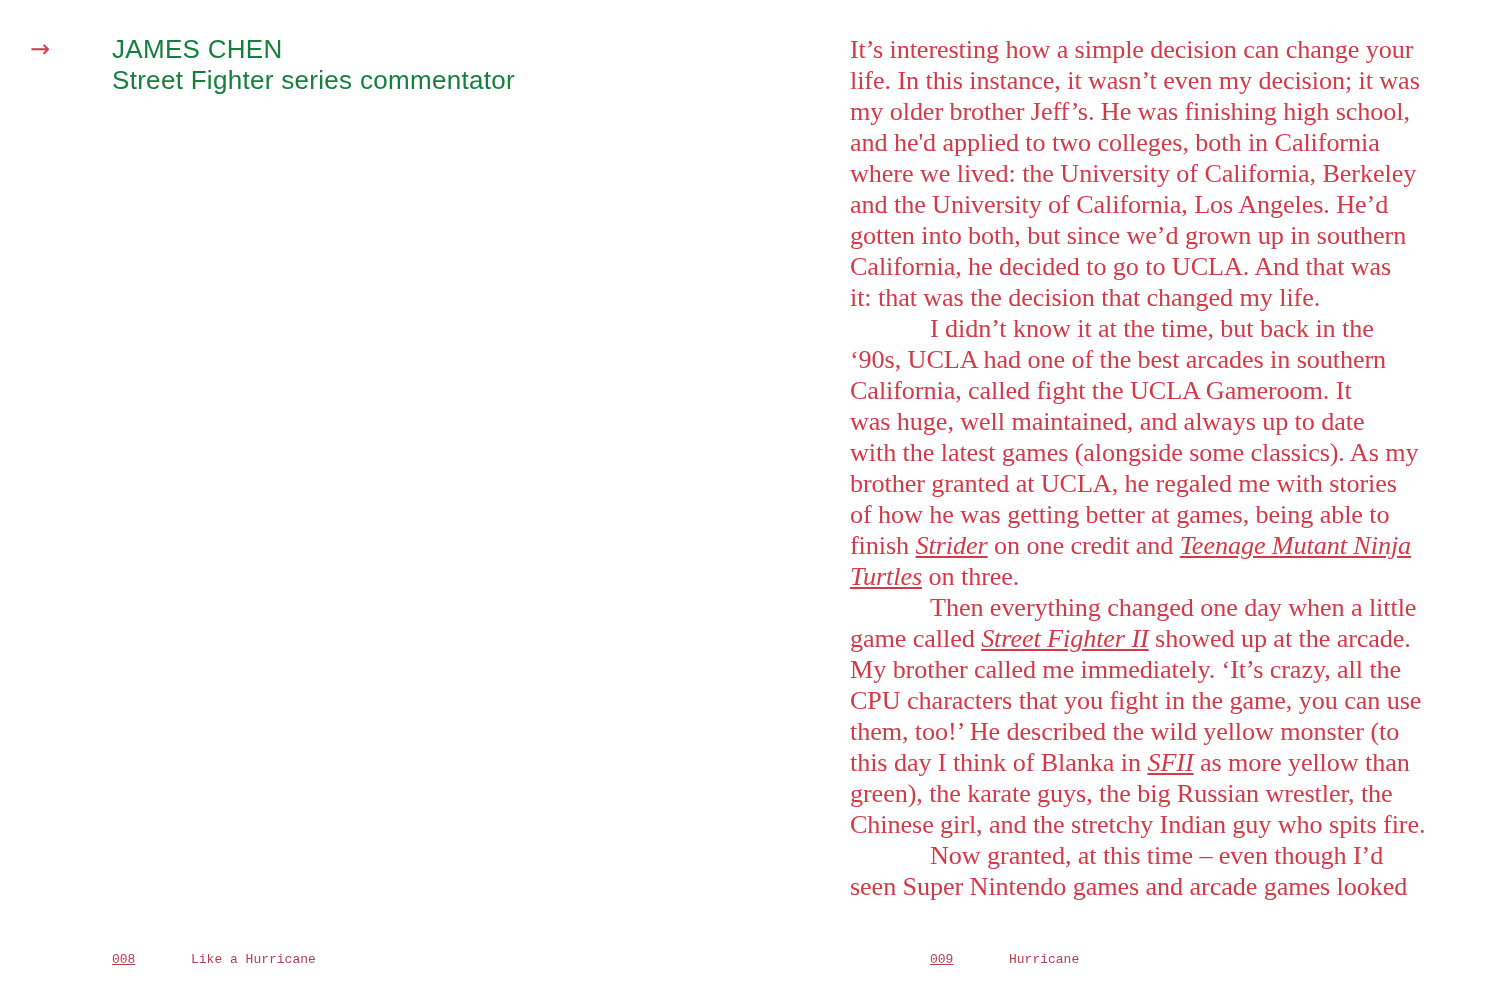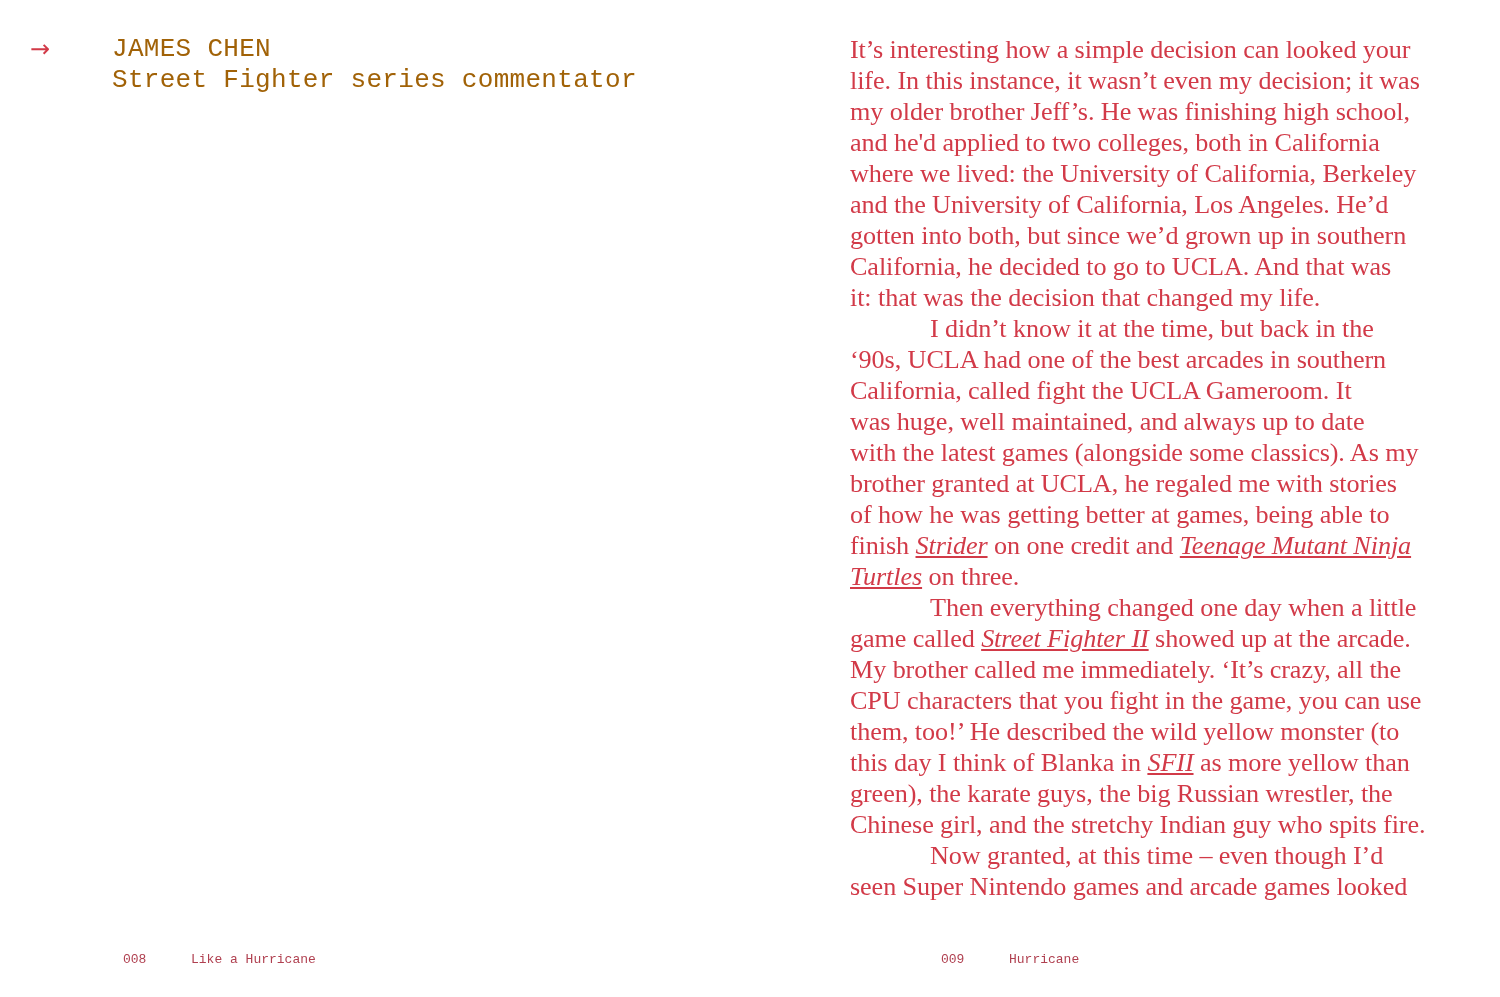--- a/index.html
+++ b/index.html
@@ -8,57 +8,57 @@
     color: #d23a48;
   }
   .page { position: absolute; top: 0; height: 997px; }
   .page-left { left: 0; width: 750px; }
   .page-right { left: 750px; width: 750px; }
   .arrow {
     position: absolute; left: 30px; top: 34px; font-family: "DejaVu Sans", sans-serif;
     font-size: 24px; line-height: 30px; color: #d23a48;
   }
   .byline {
-    position: absolute; left: 112px; top: 34px; font-family: Liberation Mono, monospace;
-    font-size: 26px; line-height: 31px; color: #a16207; letter-spacing: 0.3px;
+    position: absolute; left: 112px; top: 34px; font-family: Liberation Sans, sans-serif;
+    font-size: 26px; line-height: 31px; color: #15803d; letter-spacing: 0.3px;
   }
   .byline div { white-space: nowrap; }
   .body-text {
     position: absolute; left: 100px; top: 34px; width: 625px;
     font-family: "Liberation Serif", serif; font-size: 26.2px; line-height: 31px;
     color: #d23a48; letter-spacing: -0.1px;
   }
   .body-text .line { white-space: nowrap; display: block; }
   .body-text .indent { padding-left: 80px; }
   .body-text em { font-style: italic; text-decoration: underline; }
   .folio {
     position: absolute; top: 952px; font-family: "Liberation Mono", monospace;
     font-size: 13px; line-height: 16px; color: #b04050;
   }
-  .folio-num { position: absolute; left: 12px; white-space: nowrap; }
+  .folio-num { position: absolute; left: 1px; white-space: nowrap; text-decoration: underline; }
   .folio-title { position: absolute; left: 80px; white-space: nowrap; }
 </style>
 </head>
 <body>
 
 <div class="page page-left">
   <div class="arrow">→</div>
   <div class="byline">
     <div>JAMES CHEN</div>
     <div>Street Fighter series commentator</div>
   </div>
   <div class="folio" style="left:111px;">
     <span class="folio-num">008</span>
     <span class="folio-title">Like a Hurricane</span>
   </div>
 </div>
 
 <div class="page page-right">
   <div class="body-text" id="body-text">
-      <span class="line"><span>It’s interesting how a simple decision can looked your</span></span>
+      <span class="line"><span>It’s interesting how a simple decision can change your</span></span>
       <span class="line"><span>life. In this instance, it wasn’t even my decision; it was</span></span>
       <span class="line"><span>my older brother Jeff’s. He was finishing high school,</span></span>
       <span class="line"><span>and he'd applied to two colleges, both in California</span></span>
       <span class="line"><span>where we lived: the University of California, Berkeley</span></span>
       <span class="line"><span>and the University of California, Los Angeles. He’d</span></span>
       <span class="line"><span>gotten into both, but since we’d grown up in southern</span></span>
       <span class="line"><span>California, he decided to go to UCLA. And that was</span></span>
       <span class="line"><span>it: that was the decision that changed my life.</span></span>
       <span class="line indent"><span>I didn’t know it at the time, but back in the</span></span>
       <span class="line"><span>‘90s, UCLA had one of the best arcades in southern</span></span>

